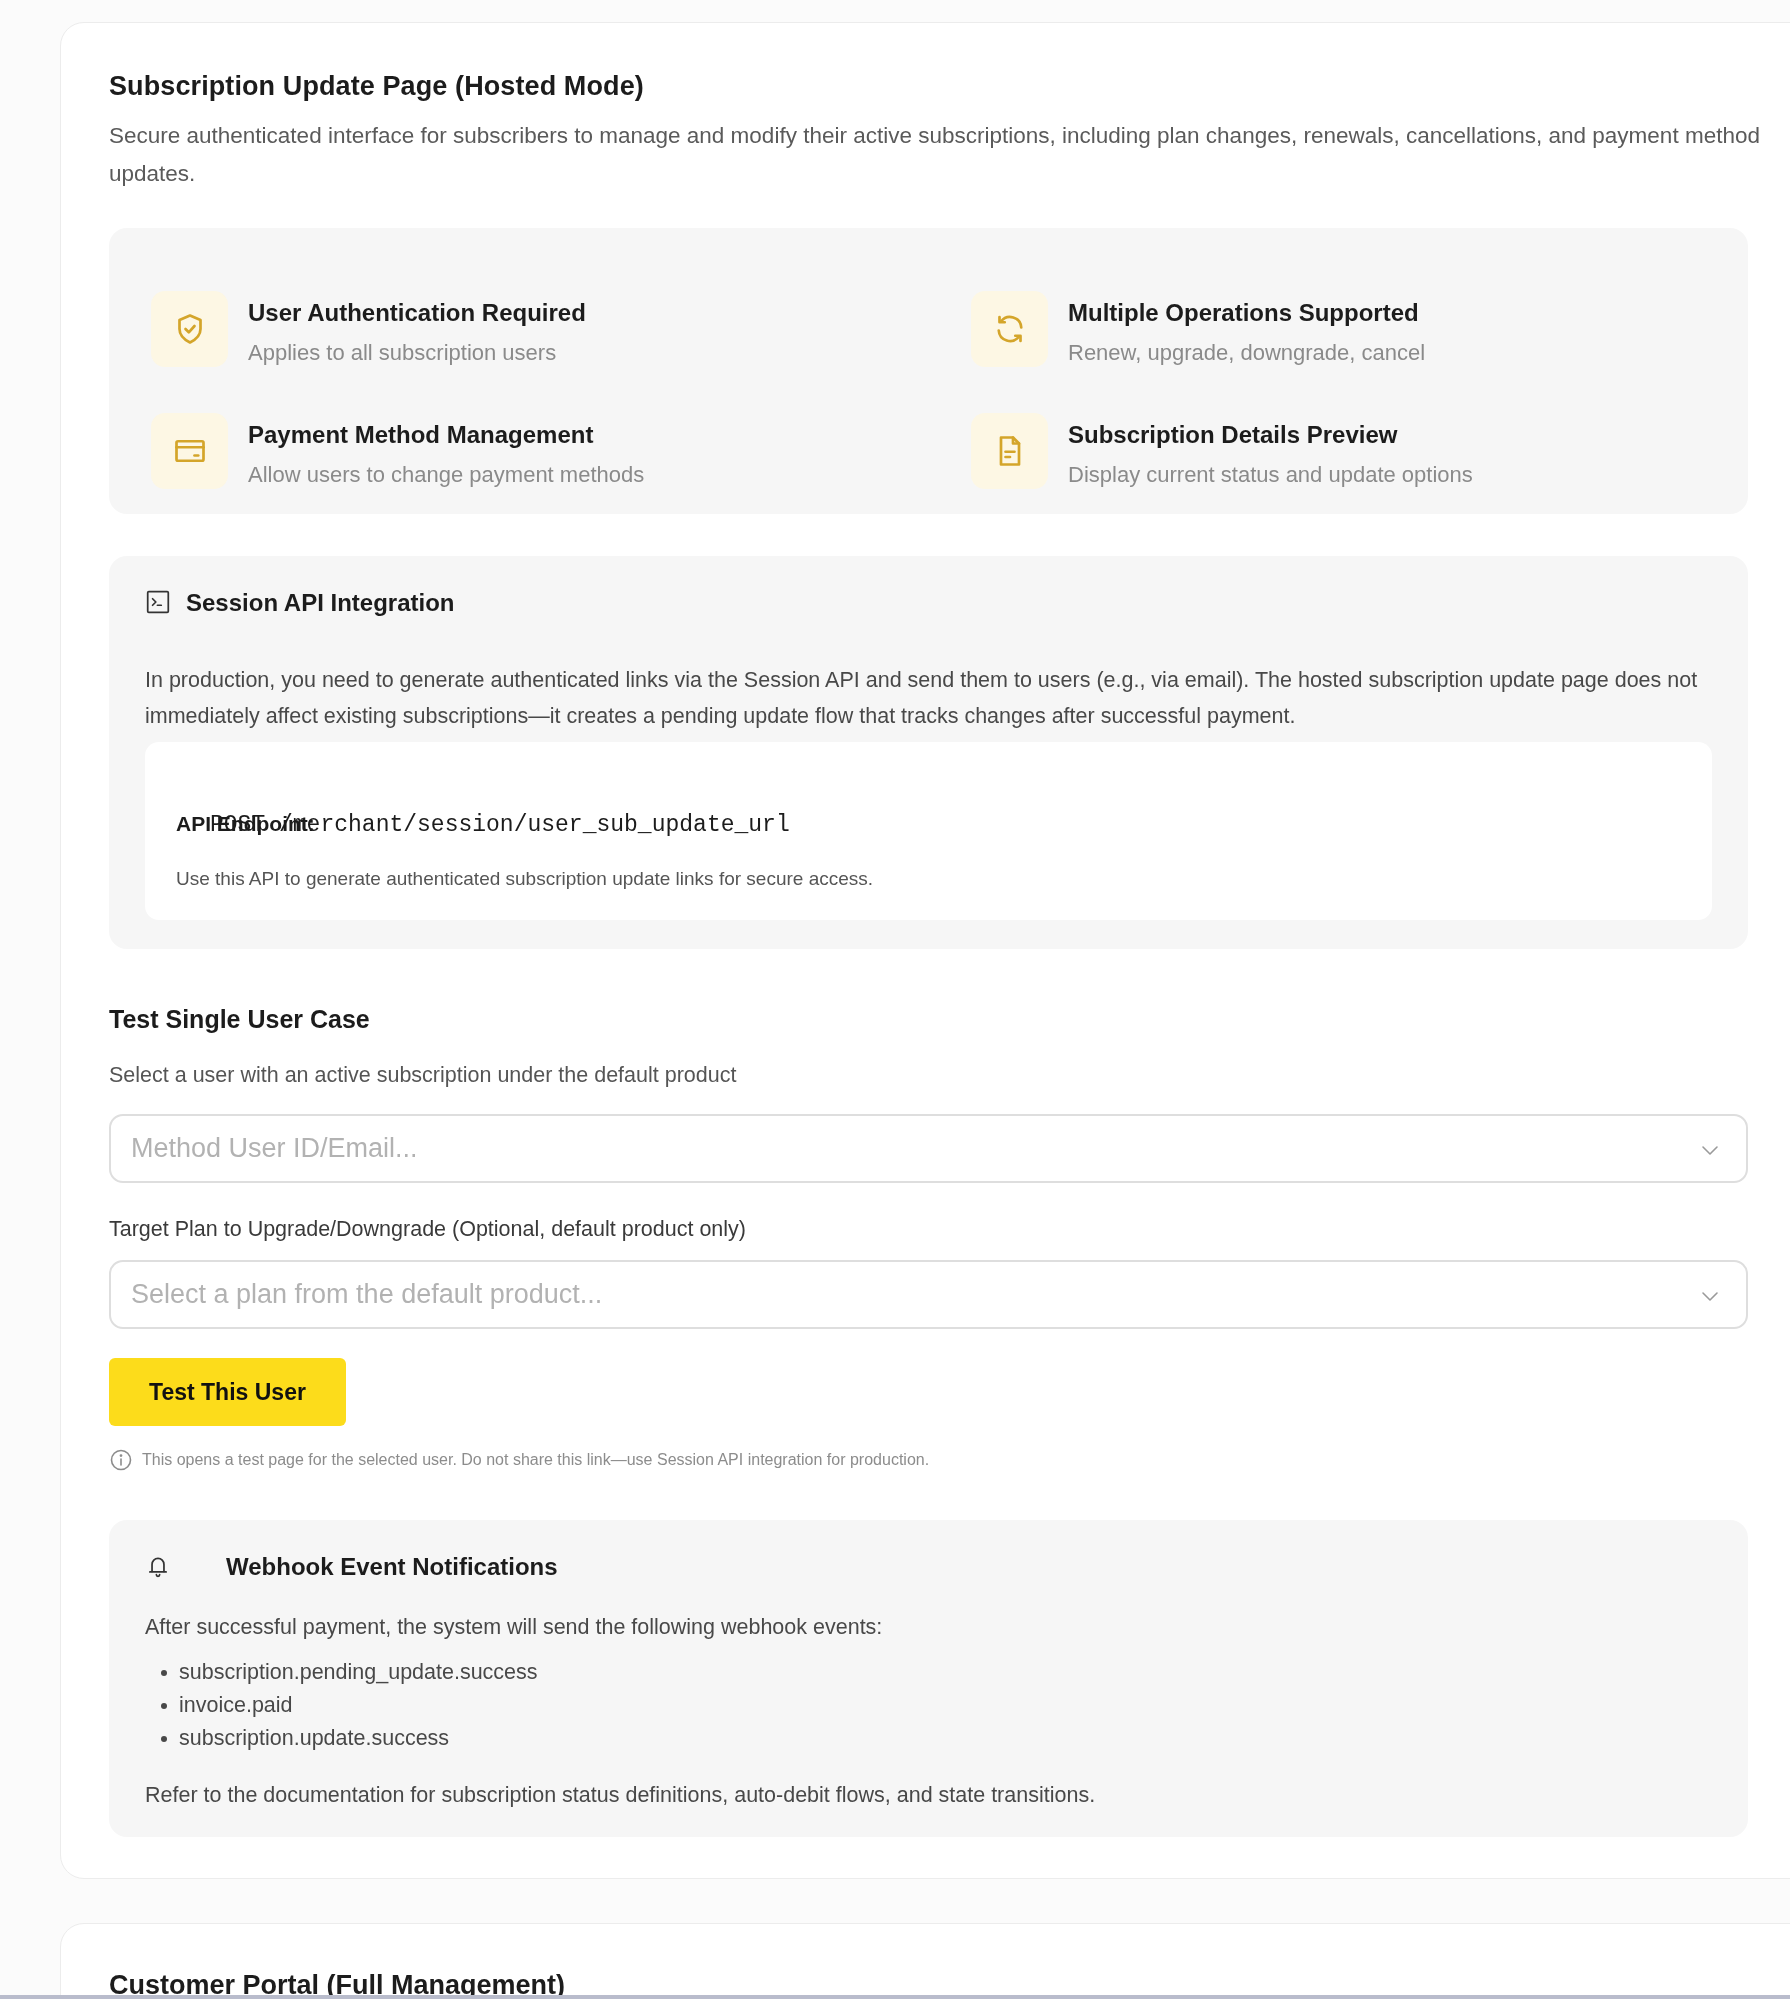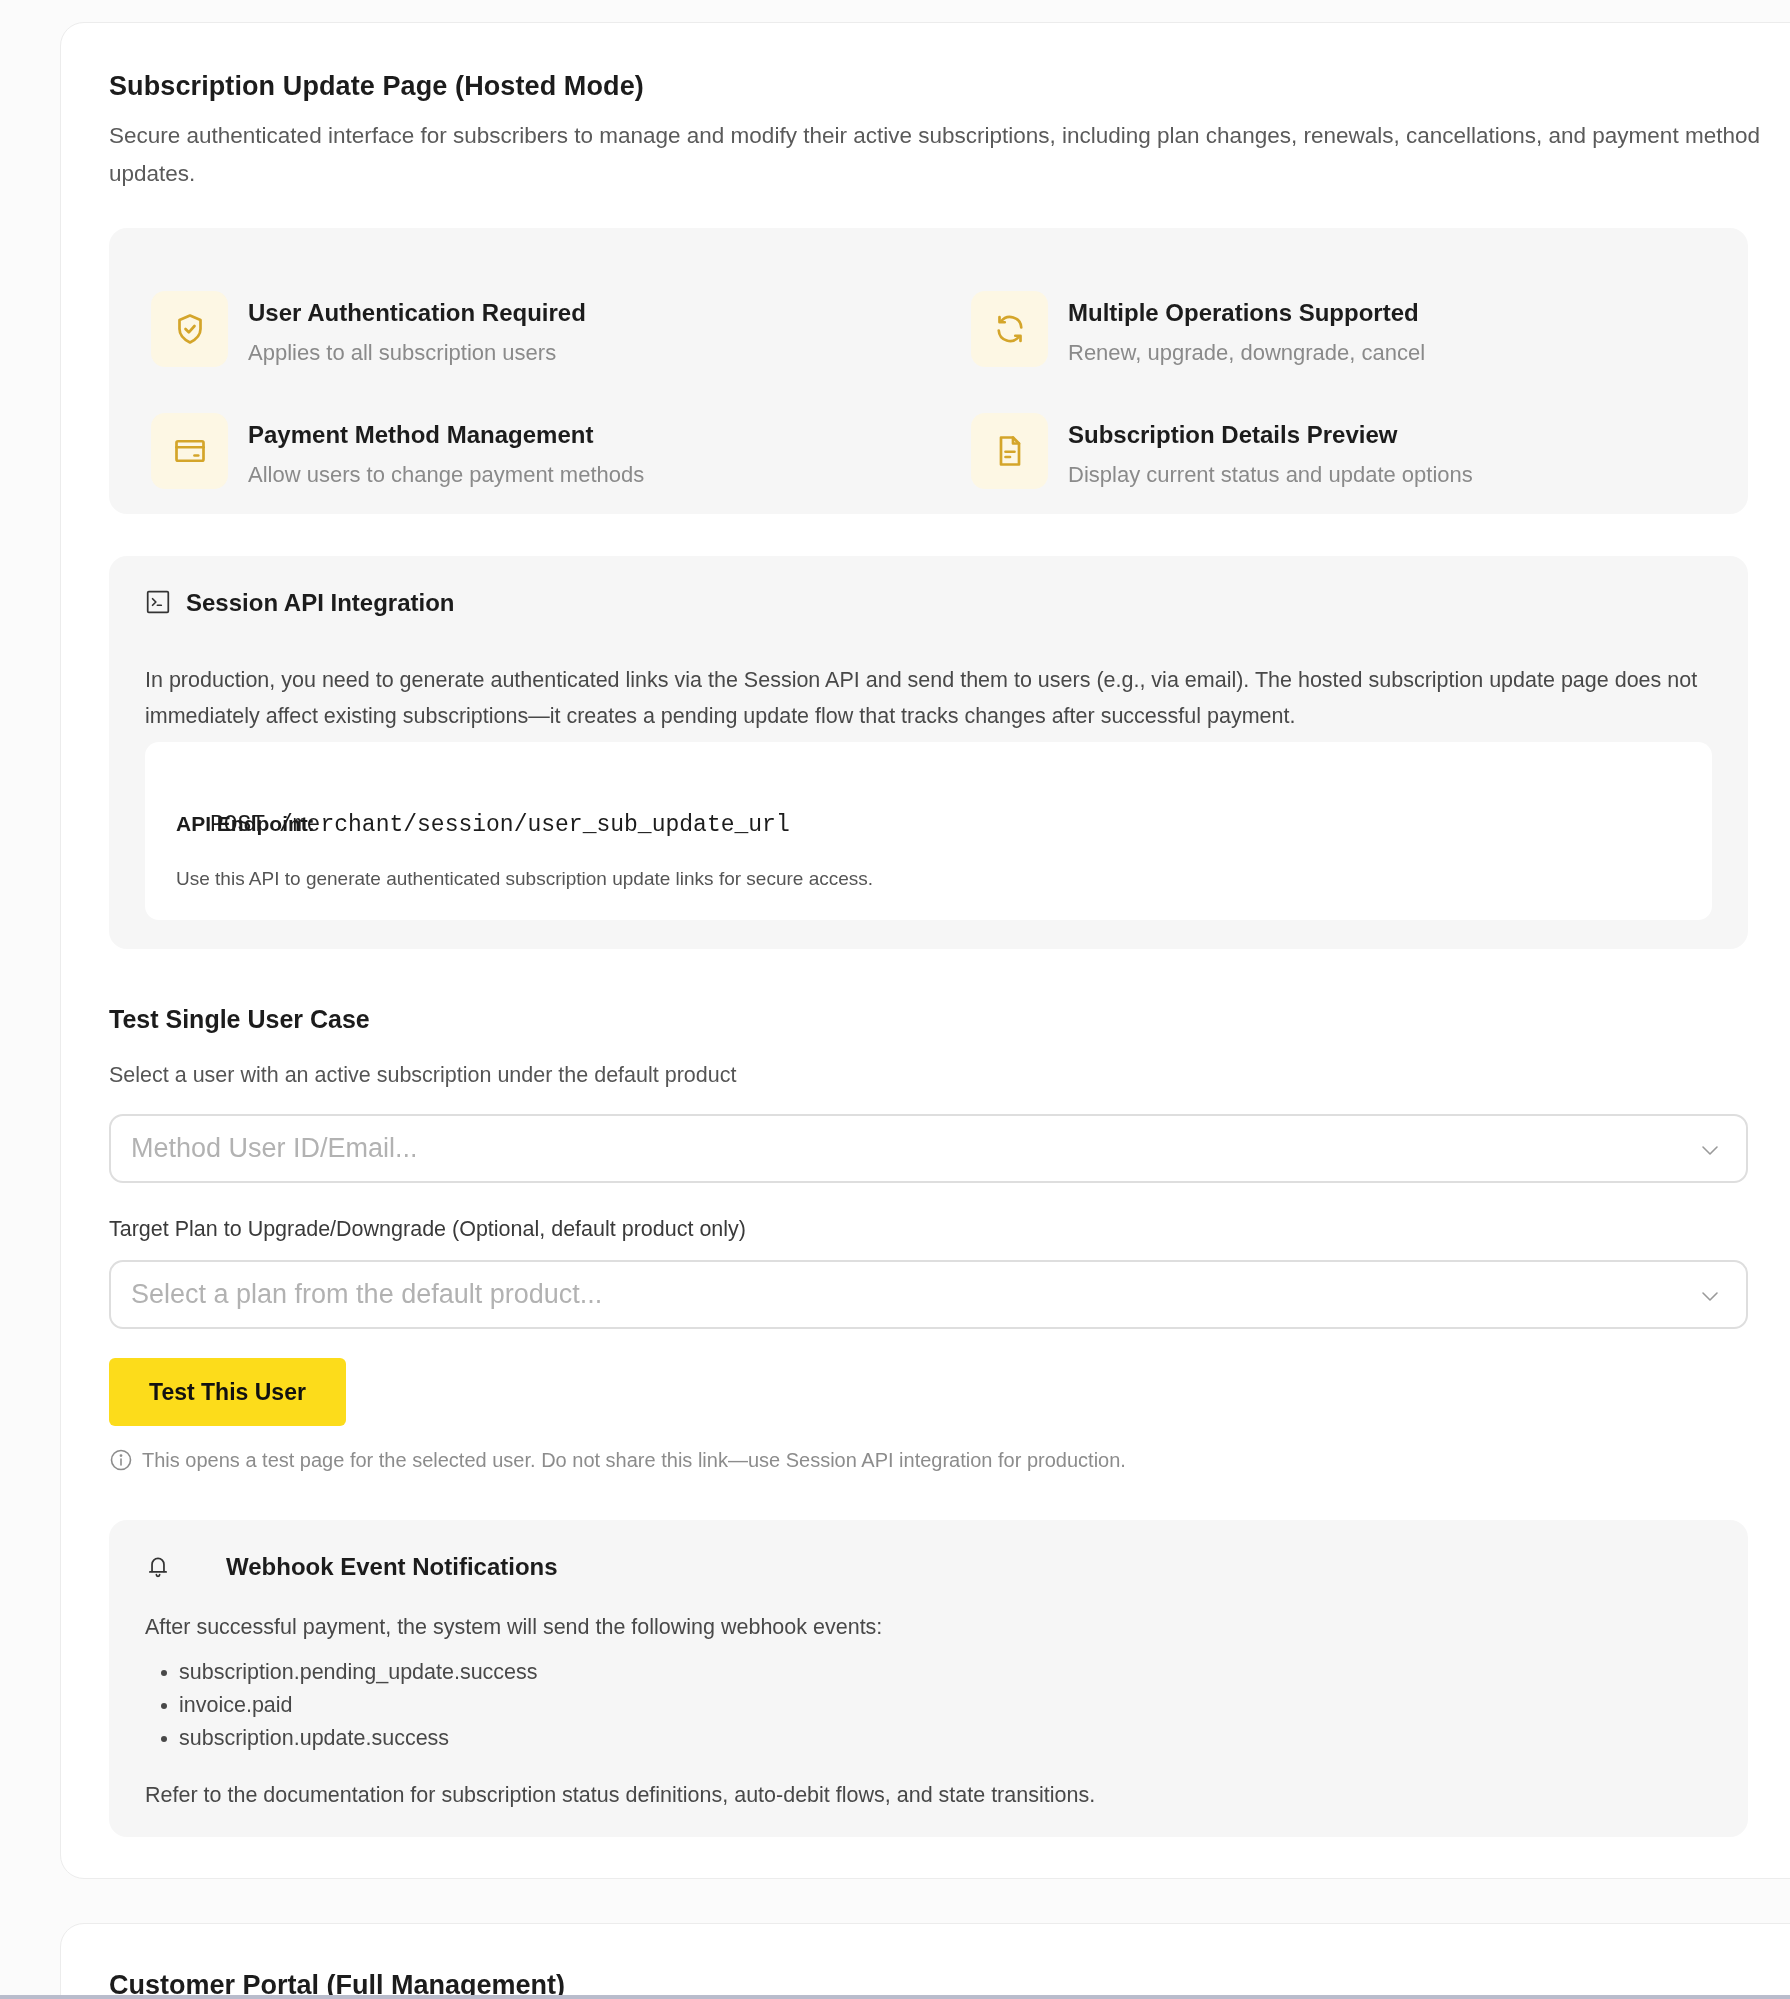--- a/index.html
+++ b/index.html
@@ -59,21 +59,21 @@
   .field-label { position: absolute; left: 48px; top: 1194px; font-size: 21.5px; color: #3a3a3a; }
 
   .btn {
     position: absolute; left: 48px; top: 1335px; width: 237px; height: 68px;
     background: #fcdc1b; border: none; border-radius: 6px;
     font-family: "Liberation Sans", sans-serif; font-size: 23px; font-weight: 700; color: #111;
     display: flex; align-items: center; justify-content: center;
   }
   .note { position: absolute; left: 48px; top: 1425px; display: flex; align-items: center; }
   .note svg { width: 24px; height: 24px; margin-right: 9px; }
-  .note span { font-size: 20px; color: #8c8c8c; text-align: right; }
+  .note span { font-size: 16px; color: #8c8c8c; text-align: right; }
 
   .wh-list { position: absolute; left: 42px; top: 136px; list-style: none; }
   .wh-list li { font-size: 21.5px; line-height: 33px; color: #484848; position: relative; padding-left: 28px; }
   .wh-list li::before { content: ""; position: absolute; left: 10px; top: 14px; width: 6px; height: 6px; border-radius: 50%; background: #484848; }
 
   .card2-title { position: absolute; left: 48px; top: 46px; font-size: 27px; font-weight: 700; color: #1c1c1c; white-space: nowrap; }
   .bottom-strip { position: absolute; left: 0; top: 1995px; width: 1790px; height: 4px; background: #b9bccc; }
 </style>
 </head>
 <body>

